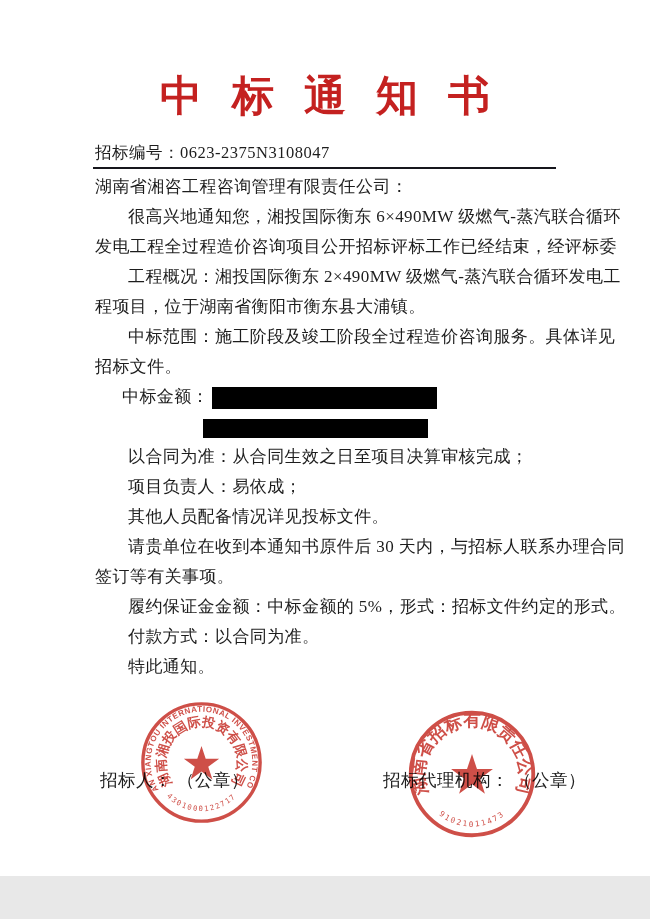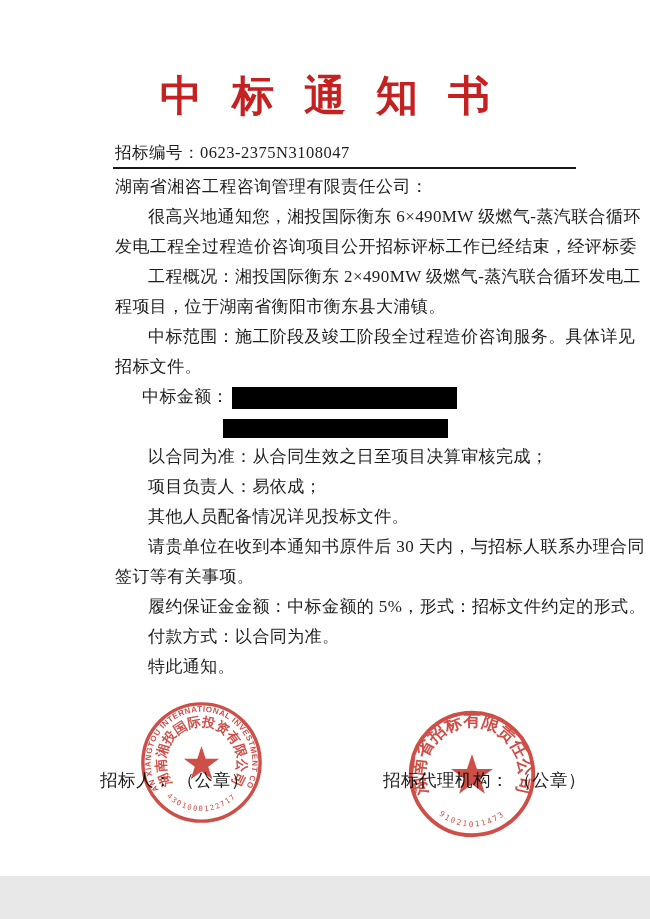--- a/index.html
+++ b/index.html
@@ -6,21 +6,21 @@
   .page {
     position:relative; width:650px; height:876px; margin:0 auto;
     background:#ffffff; color:#1d1d1d; overflow:hidden;
     font-family:"Liberation Serif","DejaVu Serif",serif;
   }
   .title {
     position:absolute; top:68px; left:0; width:100%; margin:0;
     text-align:center; font-size:42px; font-weight:700;
     letter-spacing:30px; text-indent:30px; color:#c42120;
   }
-  .content { position:absolute; left:95px; top:140px; width:462px;margin-left:20px; }
+  .content { position:absolute; left:95px; top:140px; width:462px; }
   .ref-line { height:26px; line-height:26px; font-size:16.5px; letter-spacing:0.5px; white-space:nowrap; }
   .rule { border-top:2.5px solid #16161c; margin:1px 0 3px -2px; width:463px; }
   .line { height:30px; line-height:30px; font-size:17px; letter-spacing:0.4px; white-space:nowrap; }
   .indent { padding-left:33px; }
   .amount-row { padding-left:27px; }
   .redact { display:inline-block; background:#000; vertical-align:middle; }
   .box1 { width:225px; height:22px; margin-left:3px; }
   .box2-row { padding-left:108px; }
   .box2 { width:225px; height:19px; }
   .sig { position:absolute; font-size:17.5px; letter-spacing:0.5px; white-space:nowrap; z-index:1; }

